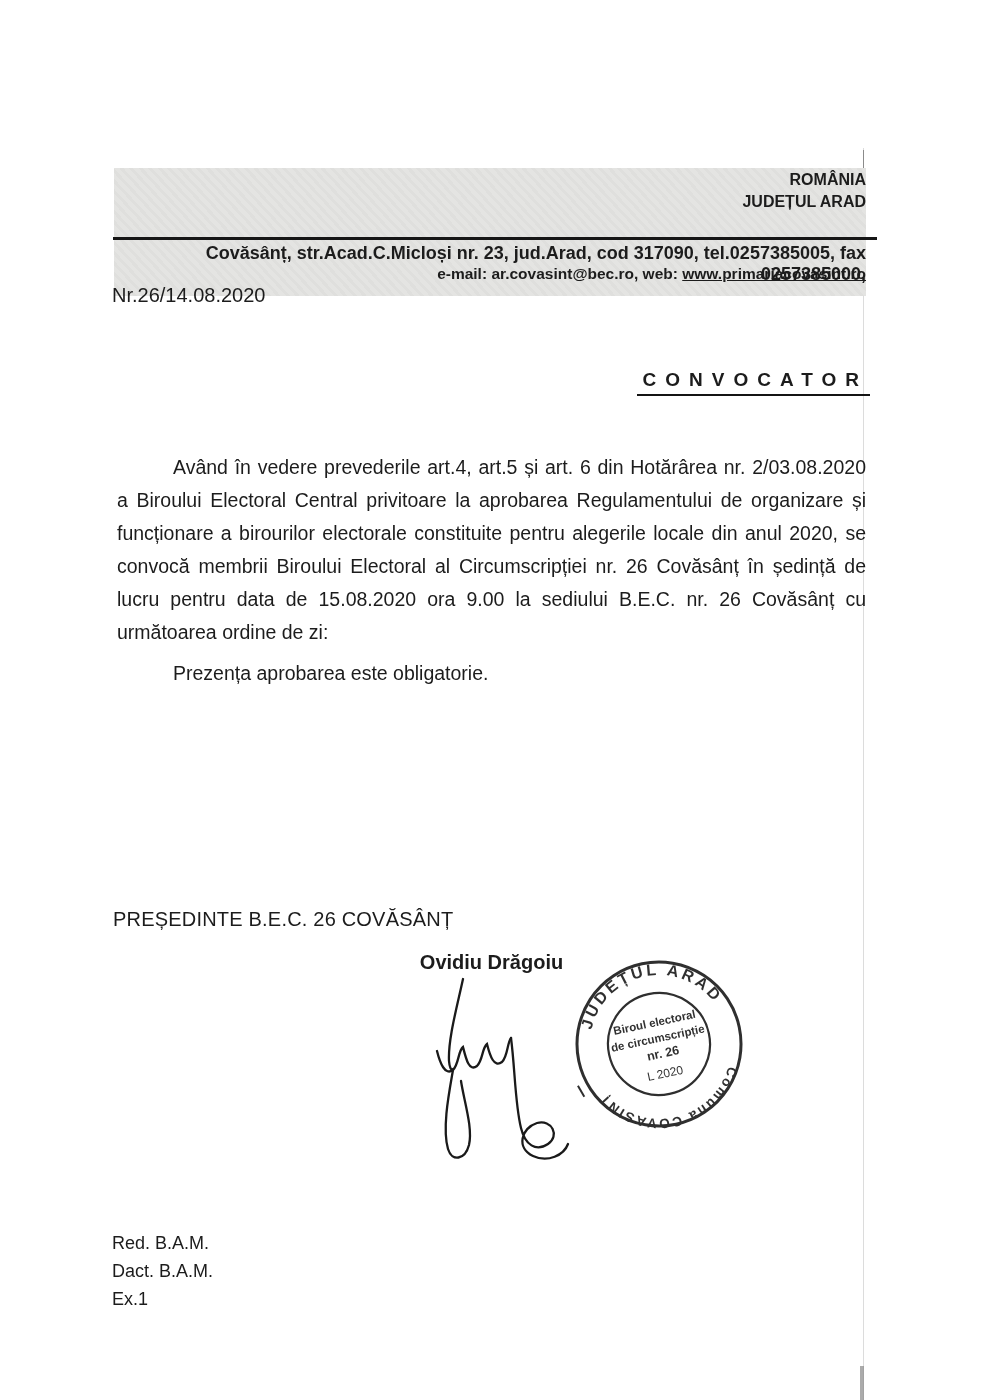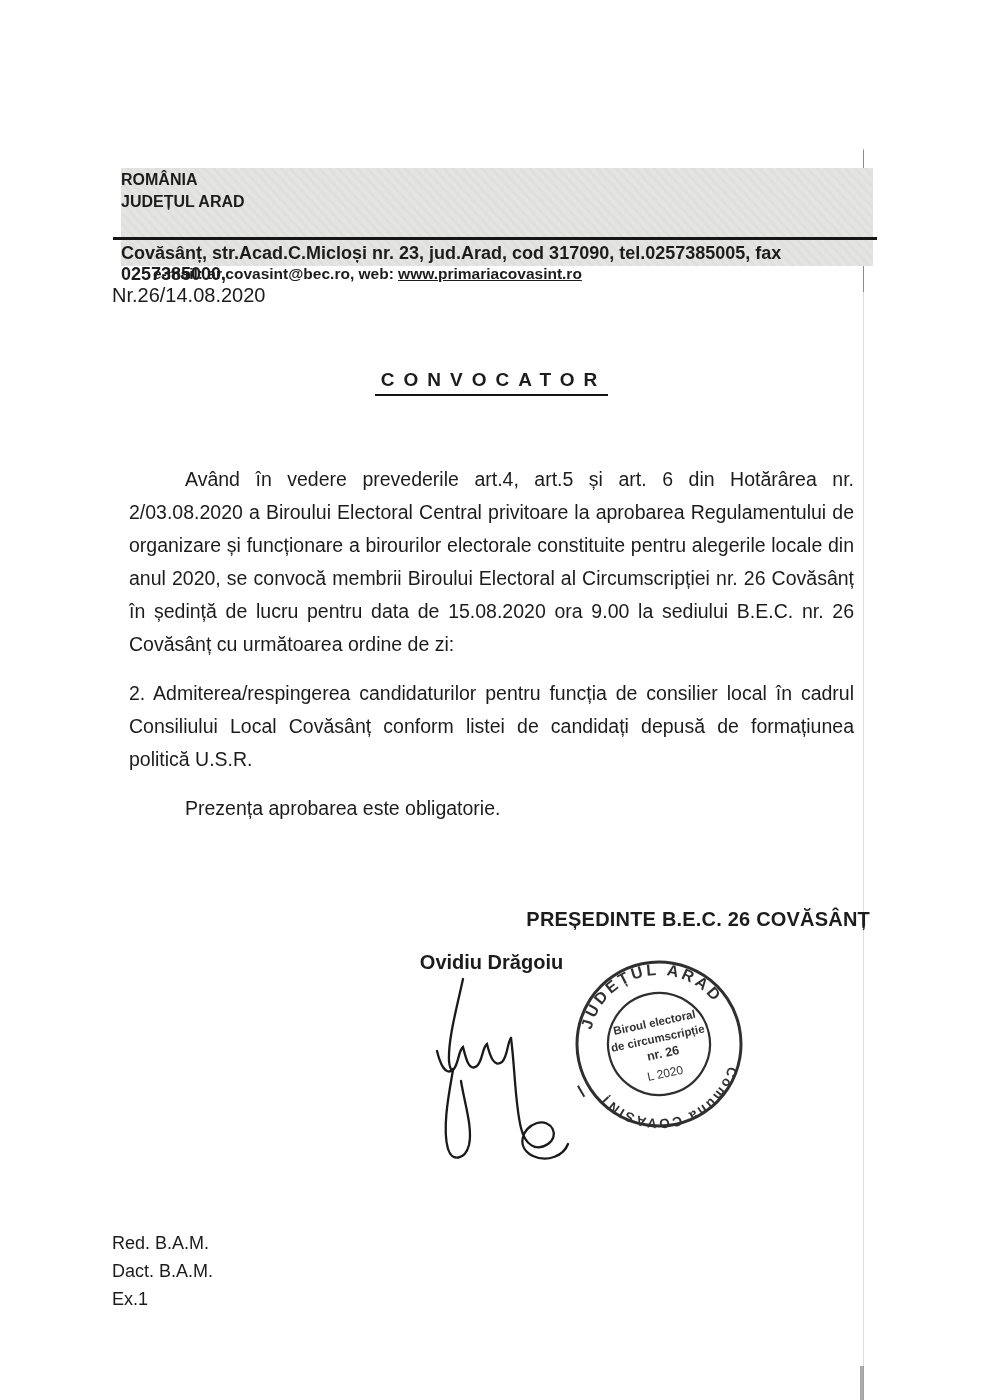--- a/index.html
+++ b/index.html
@@ -12,50 +12,50 @@
     color:#1c1c1c;
     overflow:hidden;
   }
   
   .scan-line{position:absolute;left:863px;top:148px;width:1px;height:1252px;background:rgba(60,60,60,.18);}
   .scan-line-dark{position:absolute;left:863px;top:150px;width:1px;height:142px;background:rgba(40,40,40,.45);}
   .scan-mark{position:absolute;left:860px;top:1366px;width:4px;height:34px;background:#8f8f8f;opacity:.75;}
 
   
   .letterhead{
-    position:absolute;left:121px;top:168px;width:752px;height:98px;
+    position:absolute;left:114px;top:168px;width:752px;height:128px;
     background:
       repeating-linear-gradient(47deg, rgba(0,0,0,0.025) 0 3px, rgba(0,0,0,0) 3px 7px),
       #e4e4e2;
-    text-align:left;
+    text-align:right;
   }
   .lh-line1{position:absolute;top:3px;left:0;right:0;font-weight:bold;font-size:16px;}
   .lh-line2{position:absolute;top:25px;left:0;right:0;font-weight:bold;font-size:16px;}
   .lh-line3{position:absolute;top:47px;left:0;right:0;font-weight:bold;font-size:16.5px;letter-spacing:.2px;}
   .lh-rule{position:absolute;left:113px;top:237px;width:764px;height:3px;background:#161616;}
   .lh-addr1{position:absolute;top:75px;left:0;right:0;font-weight:bold;font-size:18px;}
   .lh-addr2{position:absolute;top:97px;left:0;right:0;font-weight:bold;font-size:15.5px;padding-left:32px;}
   .lh-addr2 .web{text-decoration:underline;}
 
   .doc-number{position:absolute;left:112px;top:284px;font-size:20px;}
 
-  .doc-title-wrap{position:absolute;left:113px;top:369px;width:757px;text-align:center;}
+  .doc-title-wrap{position:absolute;left:113px;top:369px;width:757px;text-align:right;}
   .doc-title{
     display:inline-block;font-weight:bold;font-size:19px;letter-spacing:9px;
     border-bottom:2.5px solid #141414;padding:0 2px 3px 6px;
   }
 
   .body-block{position:absolute;left:113px;top:447px;width:757px;font-size:19.5px;line-height:33px;}
-  .body-block p{margin:16px;text-align:justify;}
+  .body-block p{margin:4px;text-align:justify;}
   .p-intro{text-indent:56px;}
   .p-item1{margin-top:6px !important;}
   .p-item2{margin-top:12px !important;}
   .p-note{margin-top:8px !important;text-indent:56px;text-align:left !important;}
 
-  .president{position:absolute;left:113px;top:908px;width:757px;text-align:right;font-weight:bold;font-size:20px;letter-spacing:.2px;}
+  .president{position:absolute;left:113px;top:908px;width:757px;text-align:left;font-weight:normal;font-size:20px;letter-spacing:.2px;}
   .president-name{position:absolute;left:113px;top:951px;width:757px;text-align:center;font-weight:bold;font-size:20px;}
 
   .signature-svg{position:absolute;left:425px;top:963px;width:160px;height:215px;}
   .stamp-svg{position:absolute;left:565px;top:950px;width:188px;height:188px;}
 
   .footer{position:absolute;left:112px;top:1194px;font-size:18px;line-height:28px;margin-top:35px;}
   .footer div{white-space:nowrap;}
 </style>
 </head>
 <body>
@@ -75,21 +75,20 @@
   <div class="lh-rule"></div>
 
   <div class="doc-number">Nr.26/14.08.2020</div>
 
   <div class="doc-title-wrap">
     <span class="doc-title">CONVOCATOR</span>
   </div>
 
   <div class="body-block">
     <p class="p-intro">Având în vedere prevederile art.4, art.5 și art. 6 din Hotărârea nr. 2/03.08.2020 a Biroului Electoral Central privitoare la aprobarea Regulamentului de organizare și funcționare a birourilor electorale constituite pentru alegerile locale din anul 2020, se convocă membrii Biroului Electoral al Circumscripției nr. 26 Covăsânț în ședință de lucru pentru data de 15.08.2020 ora 9.00 la sediului B.E.C. nr. 26 Covăsânț cu următoarea ordine de zi:</p>
-    <p class="p-item2">2. Admiterea/respingerea candidaturilor pentru funcția de consilier local în cadrul Consiliului Local Covăsânț conform listei de candidați depusă de formațiunea politică U.S.R.</p>
     <p class="p-note">Prezența aprobarea este obligatorie.</p>
   </div>
 
   <div class="president">PREȘEDINTE B.E.C. 26 COVĂSÂNȚ</div>
   <div class="president-name">Ovidiu Drăgoiu</div>
 
   <svg class="signature-svg" viewBox="0 0 160 215">
     <g fill="none" stroke="#1a1a1a" stroke-width="2.3" stroke-linecap="round">
       <path d="M 38 16 C 32 44 23 76 24 98 C 24.5 104 26 108 28 106"></path>
       <path d="M 12 88 C 15 100 20 113 28 107 C 34 101 33 88 38 84 C 41 96 44 109 52 103 C 58 97 57 85 62 81 C 65 93 69 105 77 99 C 83 93 82 80 86 75"></path>

